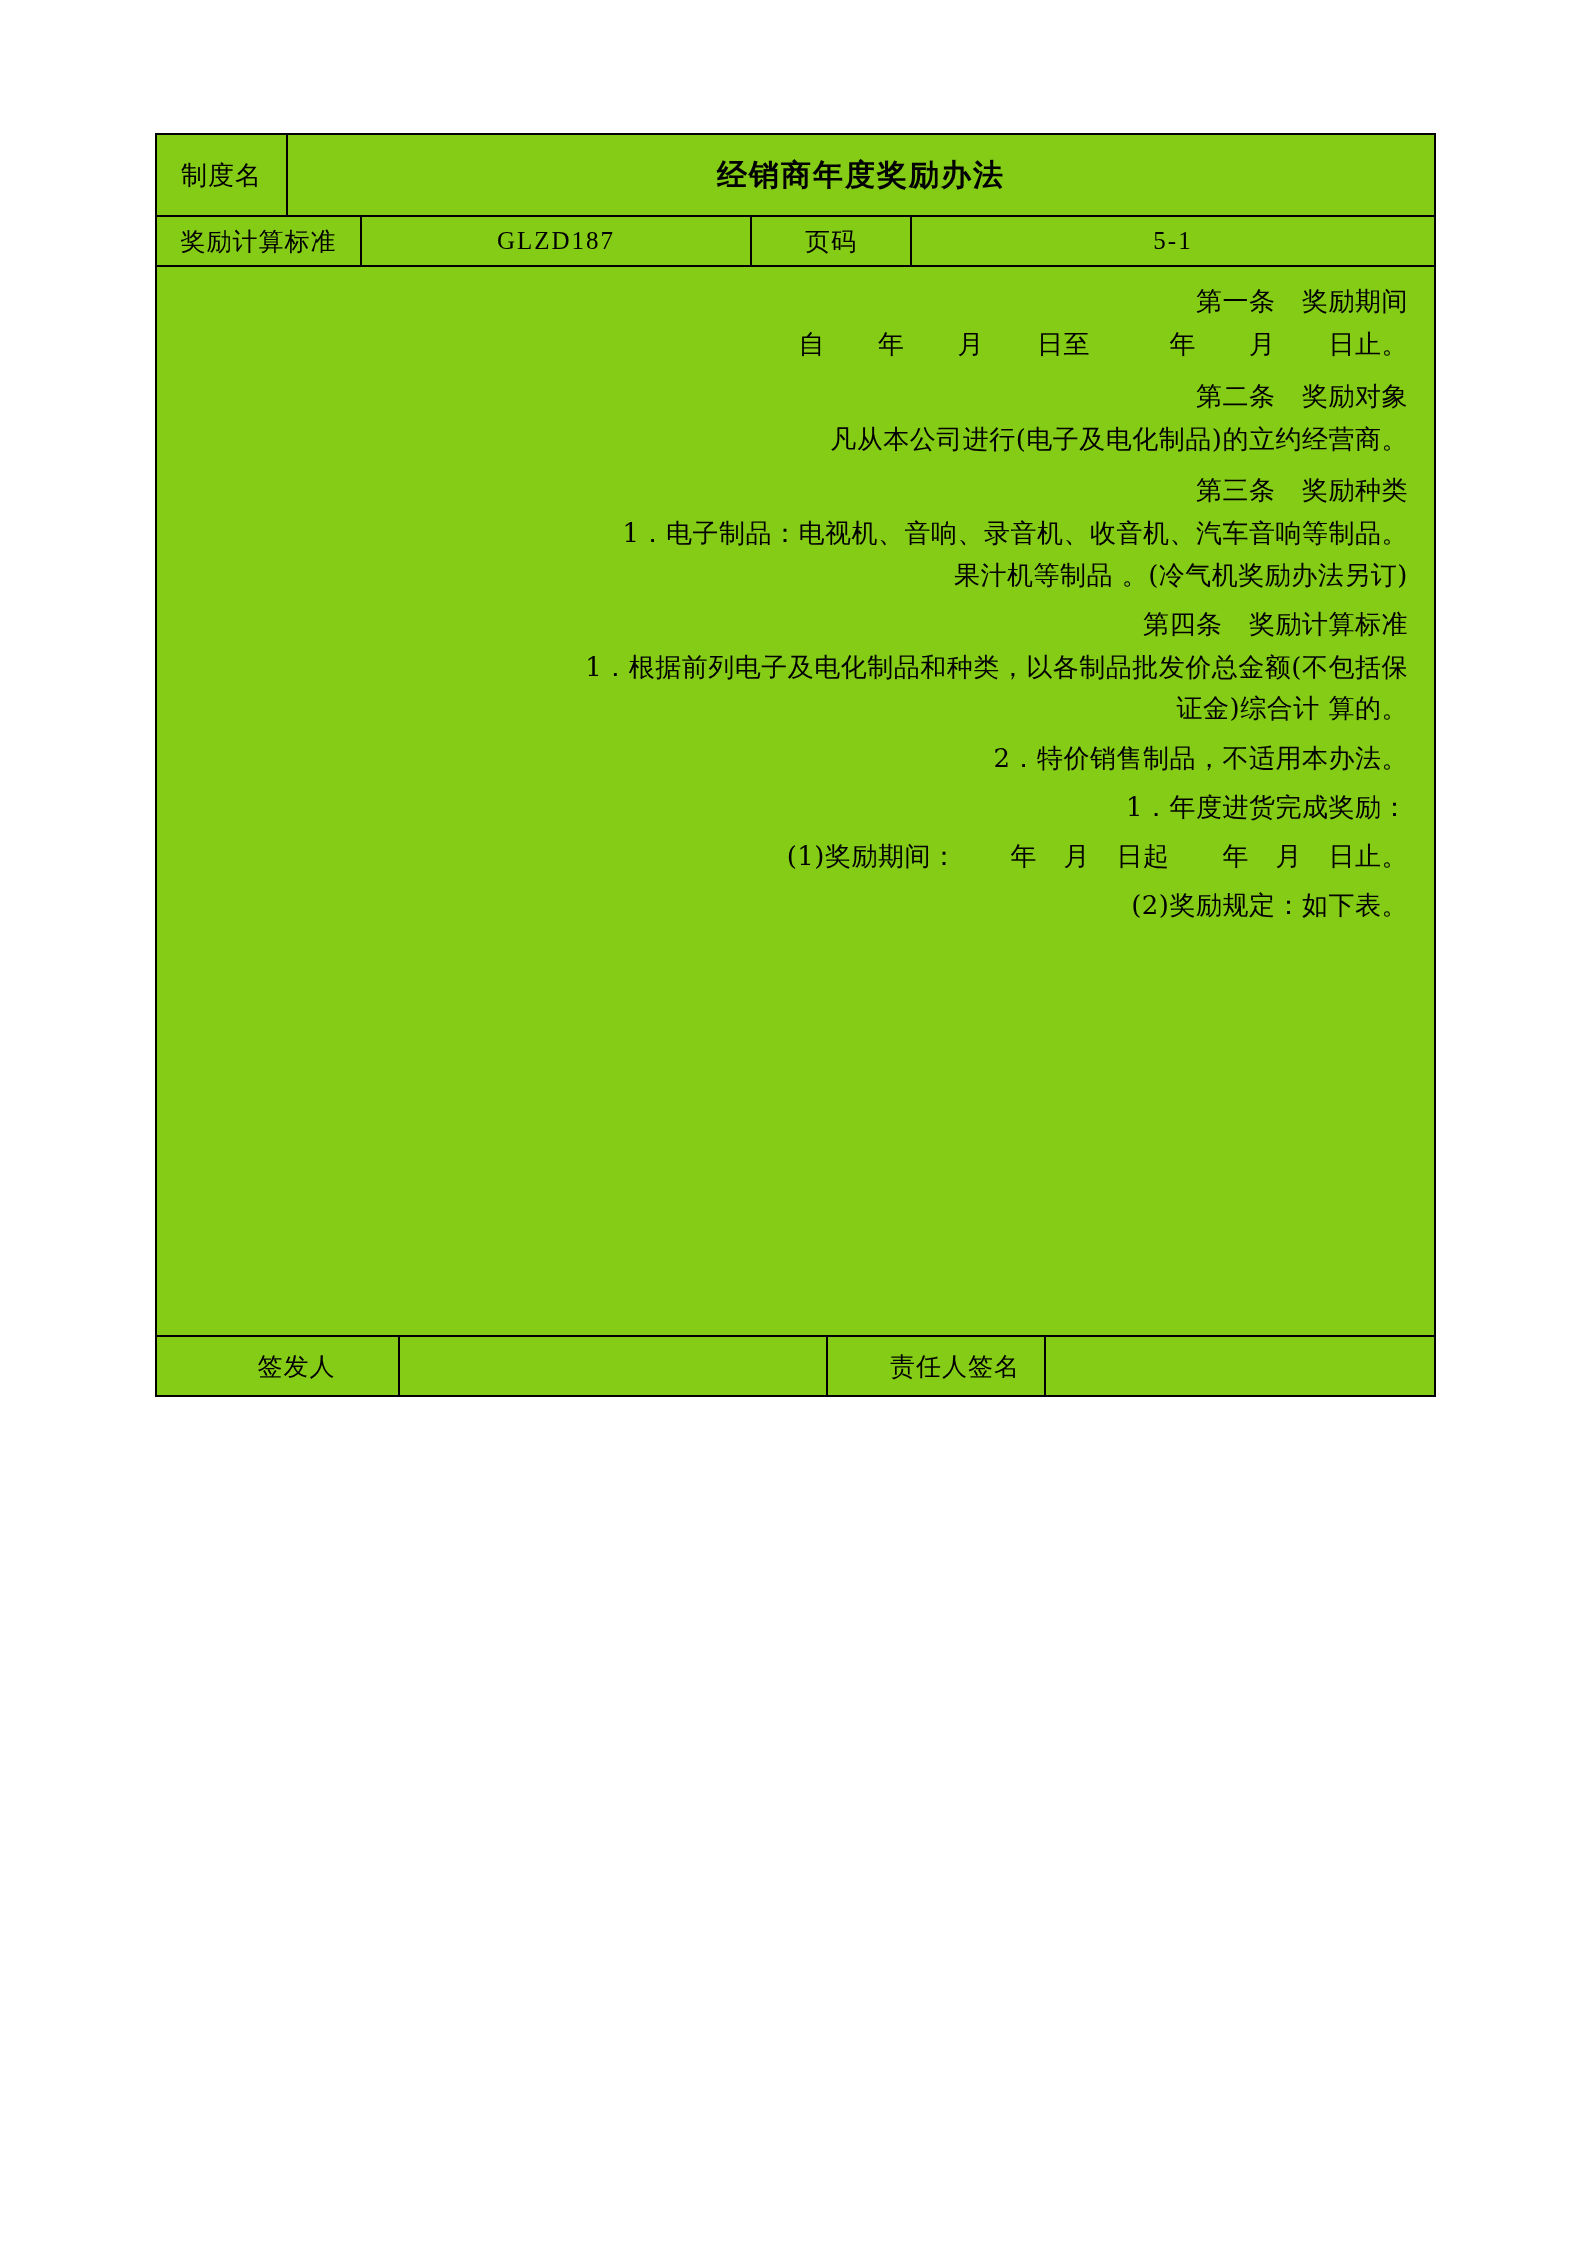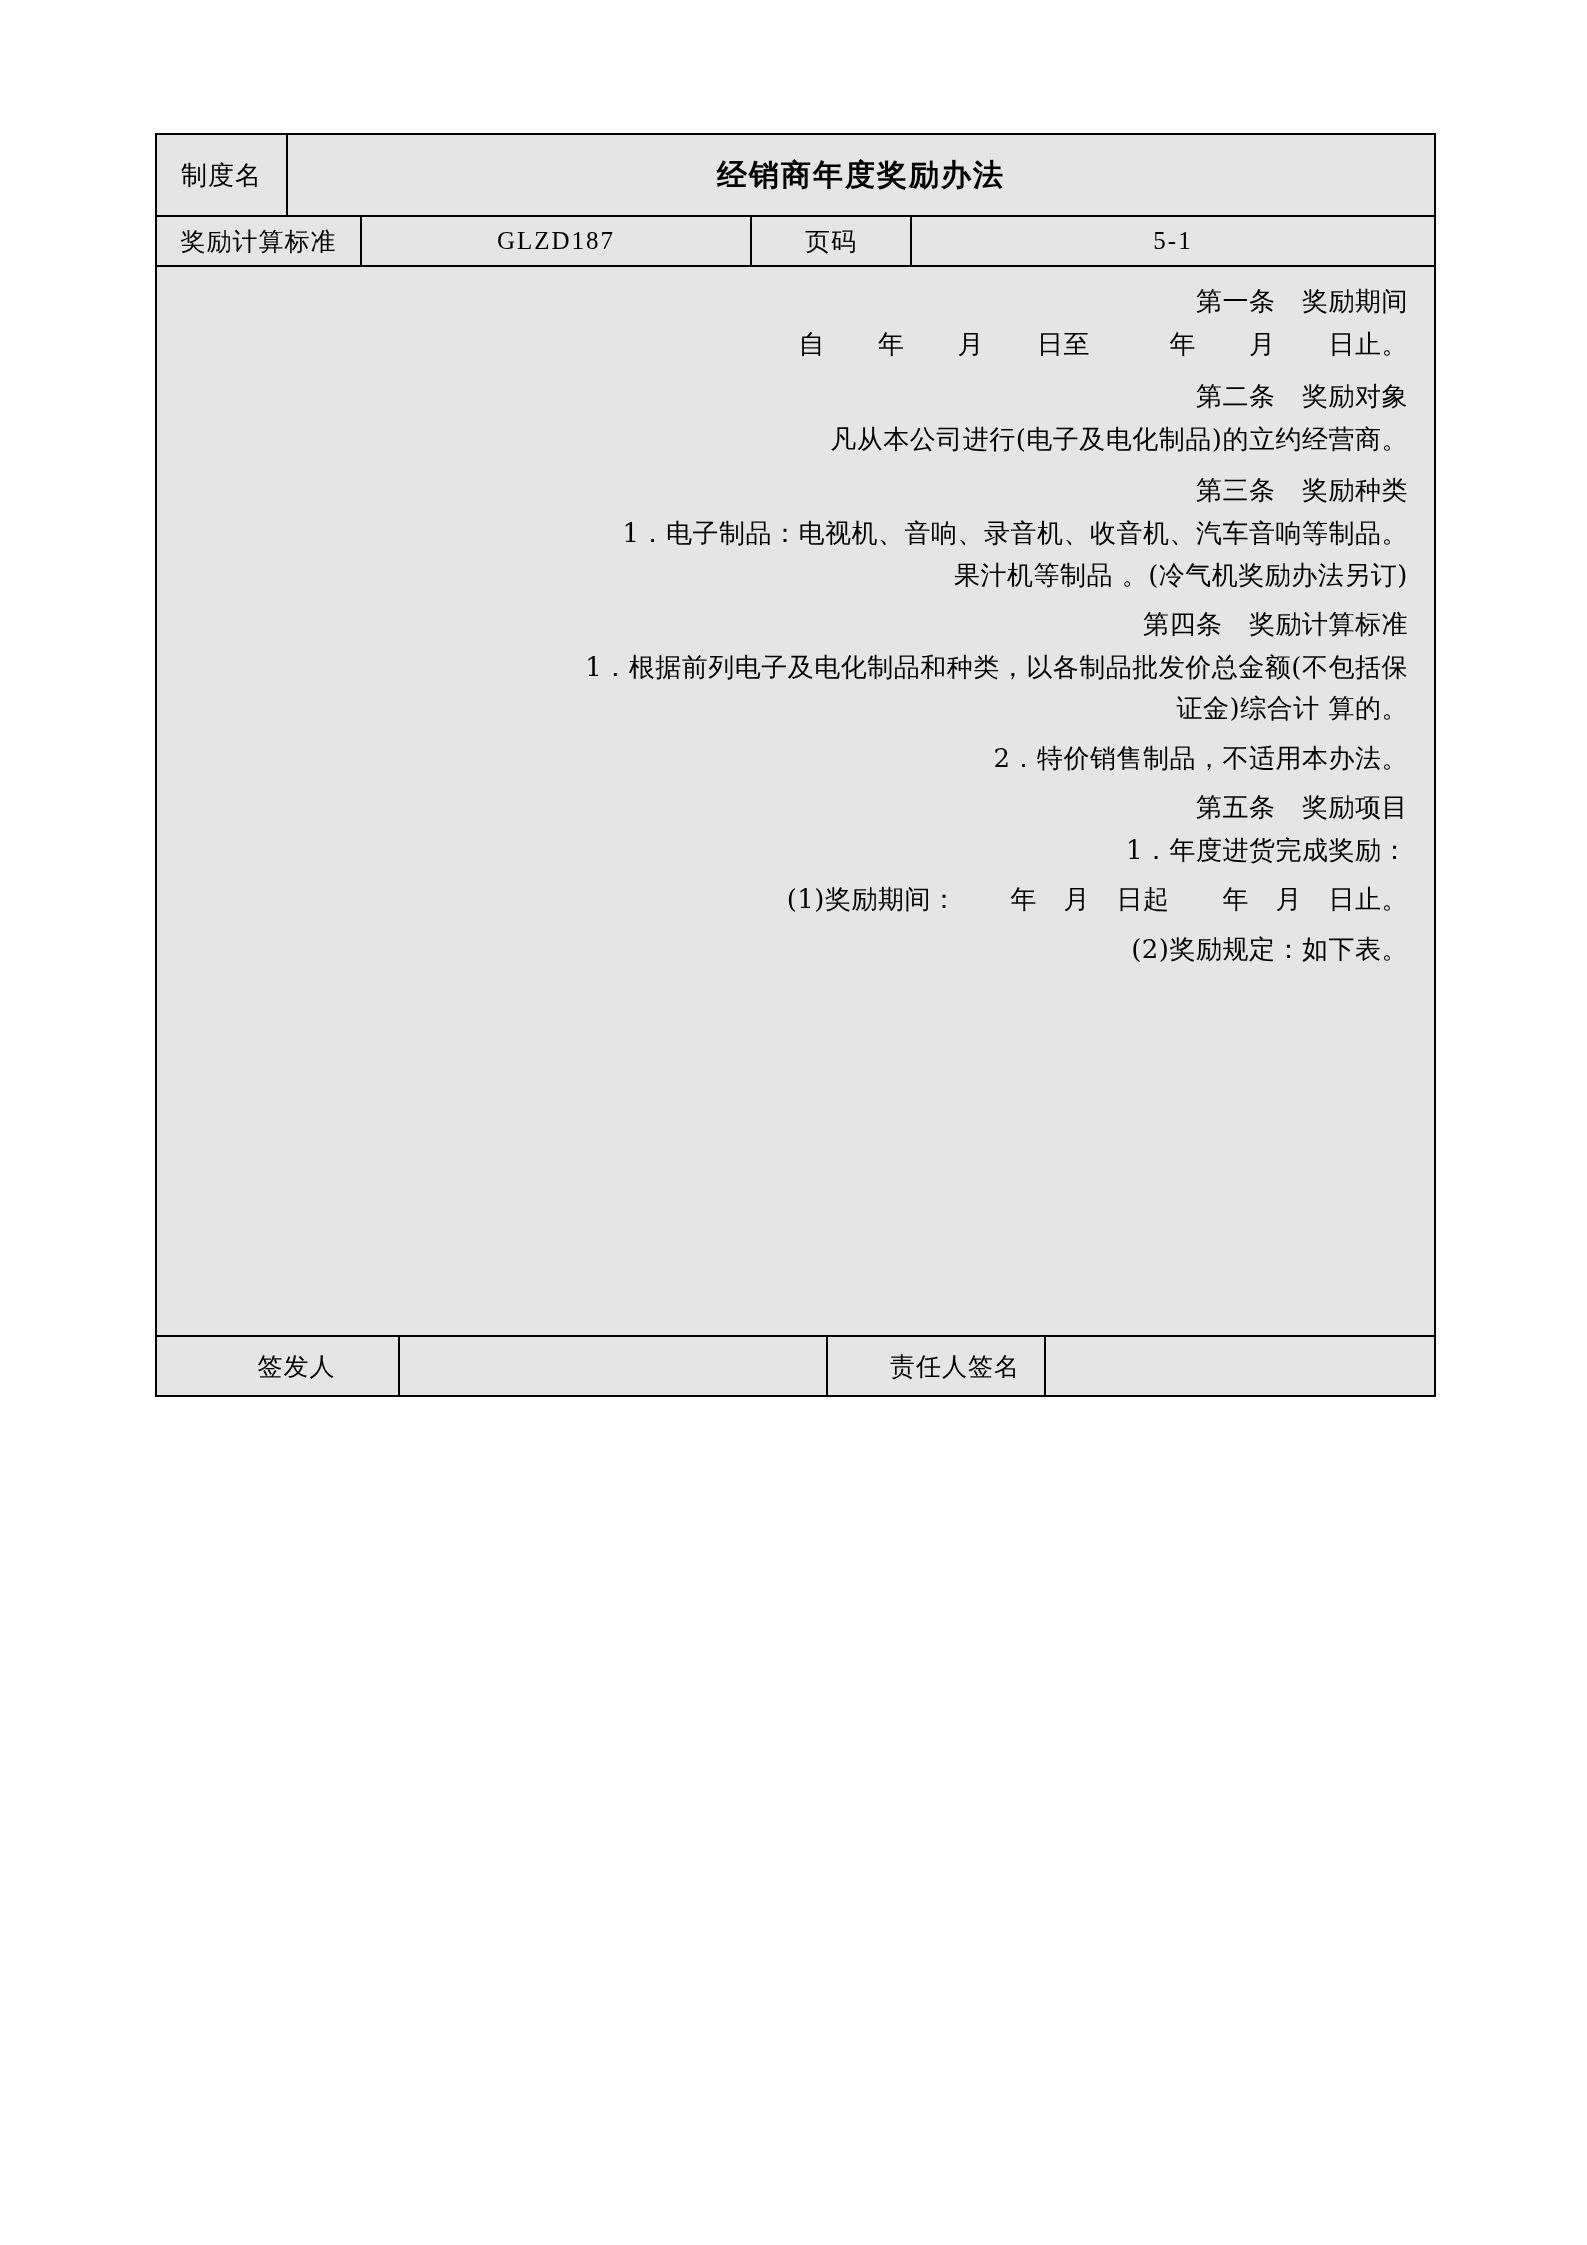--- a/index.html
+++ b/index.html
@@ -23,21 +23,21 @@
   }
 
   
   .doc-frame {
     position: absolute;
     left: 155px;
     top: 133px;
     width: 1281px;
     border: 2px solid #000;
     box-sizing: border-box;
-    background: #e5e5e5;
+    background: #84cc16;
   }
 
   
   .hdr-row1 {
     display: flex;
     height: 80px;
     border-bottom: 2px solid #000;
   }
   .hdr-row1 .label-cell {
     width: 131px;
@@ -200,21 +200,20 @@
 
       <p class="clause clause-head">第三条　奖励种类</p>
       <p class="clause list-item">1．电子制品：电视机、音响、录音机、收音机、汽车音响等制品。</p>
       <p class="clause list-item-cont">果汁机等制品 。(冷气机奖励办法另订)</p>
 
       <p class="clause clause-head">第四条　奖励计算标准</p>
       <p class="clause list-item">1．根据前列电子及电化制品和种类，以各制品批发价总金额(不包括保</p>
       <p class="clause list-item-cont">证金)综合计 算的。</p>
       <p class="clause list-item">2．特价销售制品，不适用本办法。</p>
 
-      <p class="clause clause-head">第五条　奖励项目</p>
       <p class="clause list-item">1．年度进货完成奖励：</p>
       <p class="clause sub-item">(1)奖励期间：　　年　月　日起　　年　月　日止。</p>
       <p class="clause sub-item">(2)奖励规定：如下表。</p>
 
     </div>
 
     <div class="foot-row">
       <div class="f-label1">
         <span class="cell-text">签发人</span>
       </div>

